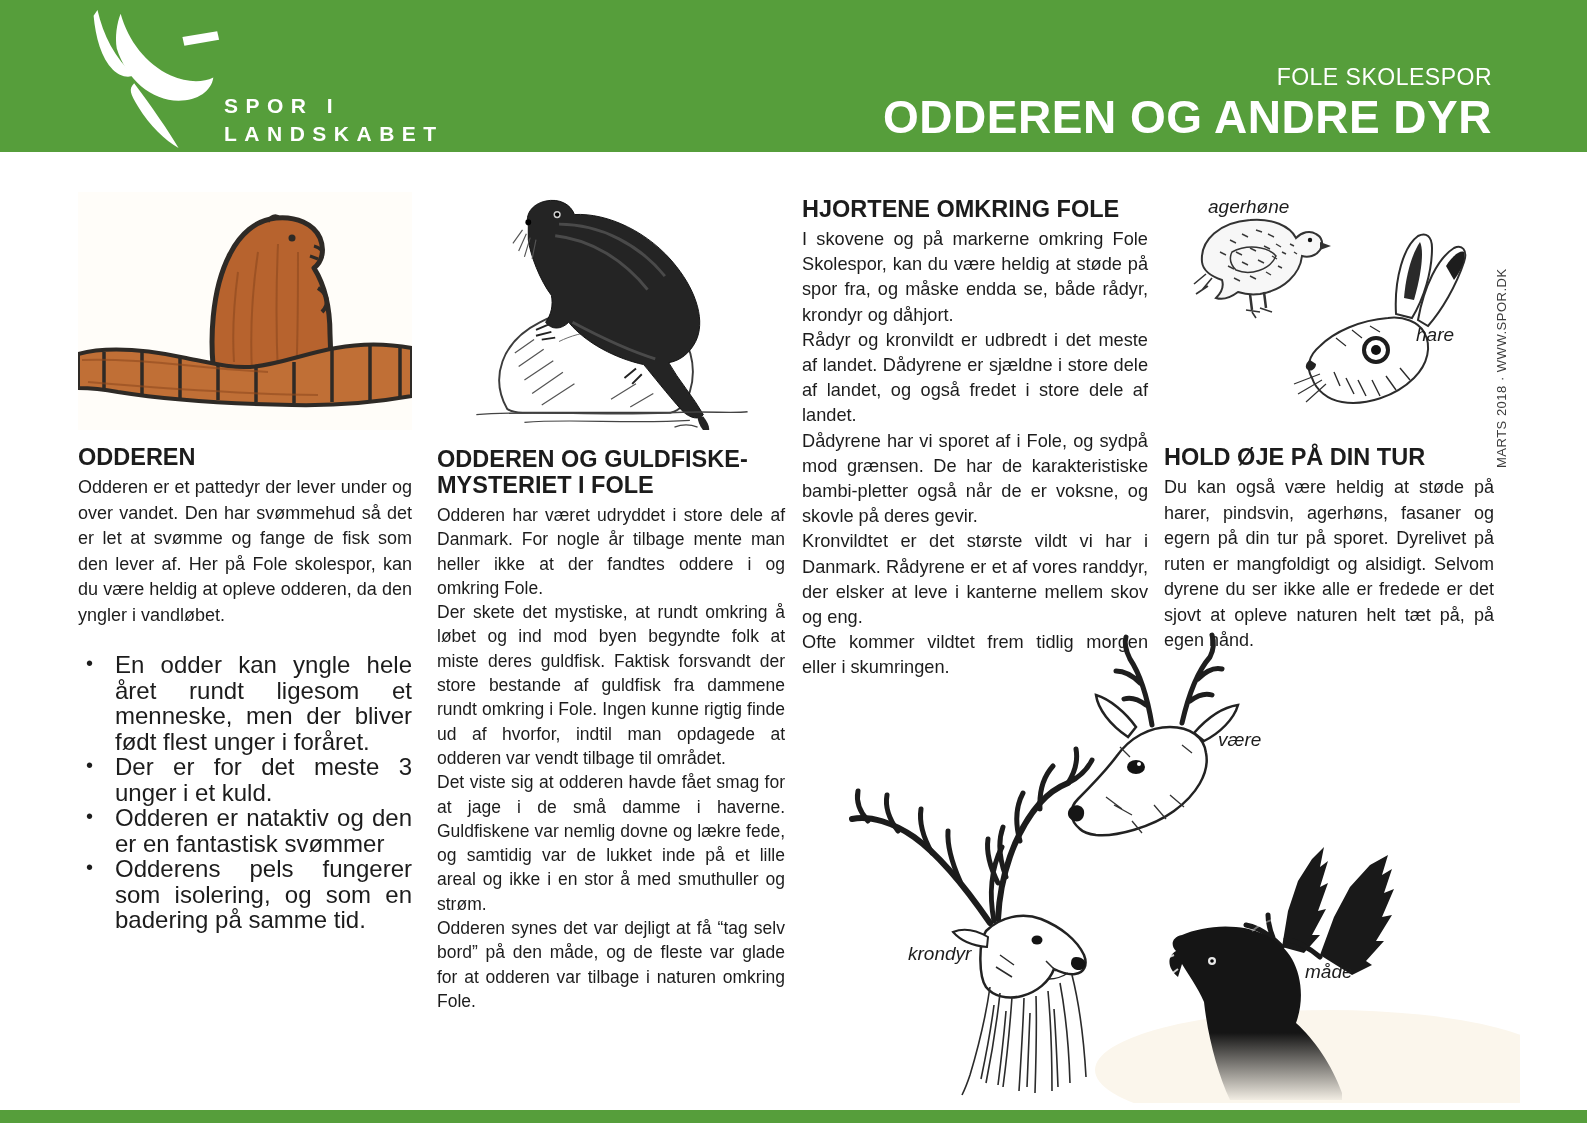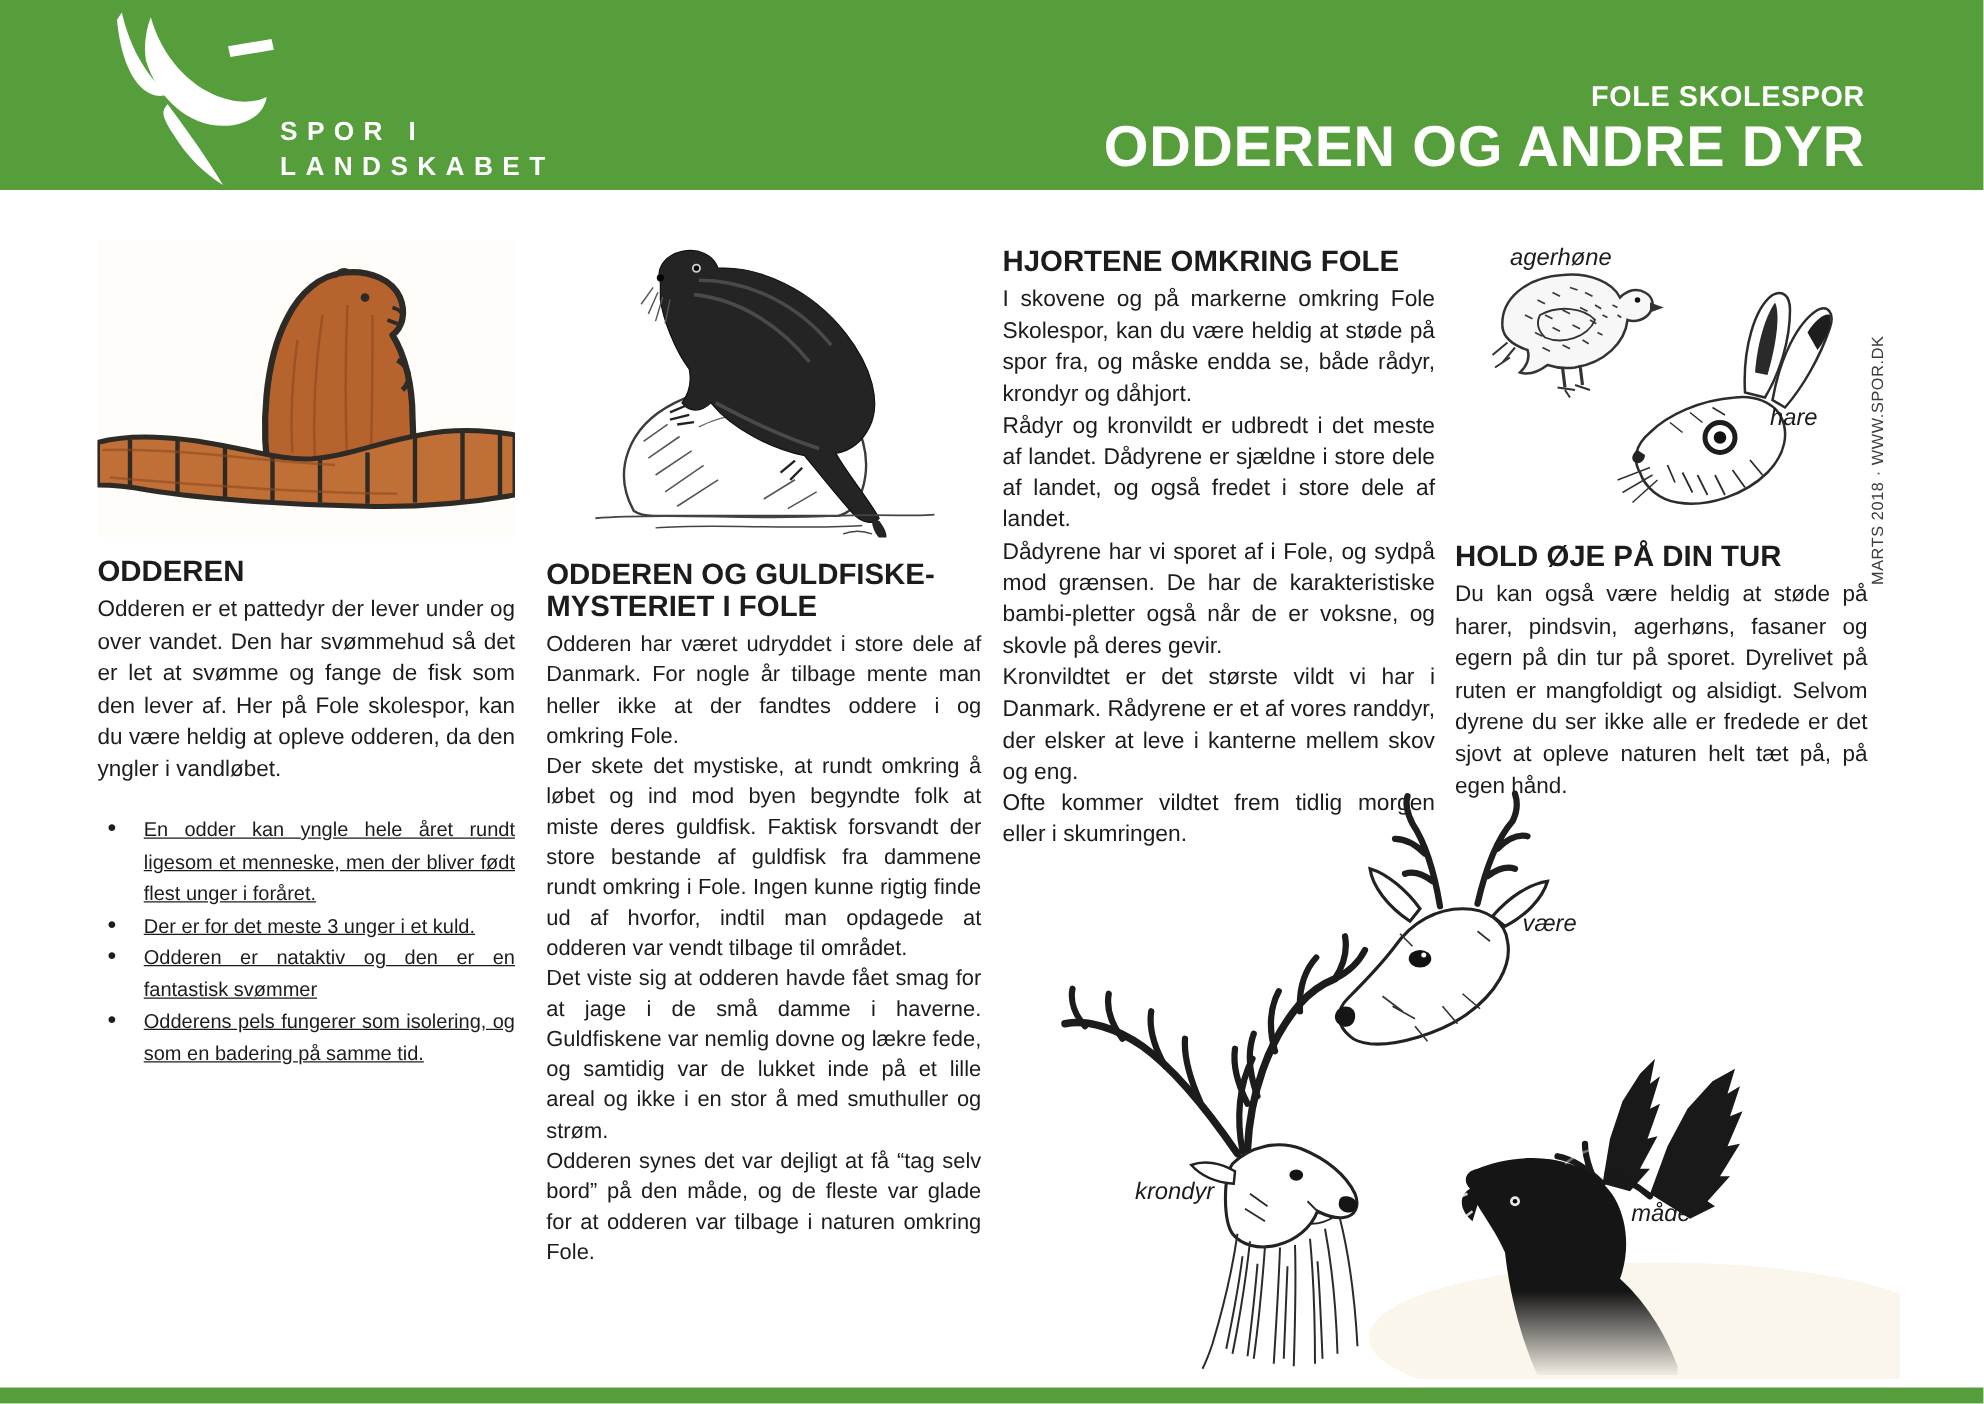--- a/index.html
+++ b/index.html
@@ -9,38 +9,38 @@
     background:#ffffff; font-family:"Liberation Sans", sans-serif; color:#1c1c1c;
   }
   
   .topbar { position:absolute; left:0; top:0; width:100%; height:152px; background:#569e3b; }
   .logo-mark { position:absolute; left:70px; top:8px; }
   .logo-text {
     position:absolute; left:224px; top:92px; color:#ffffff;
     font-size:21px; letter-spacing:7.5px; line-height:28px; font-weight:700;
   }
   .head-right { position:absolute; right:95px; top:64px; text-align:right; color:#ffffff; }
-  .kicker { font-size:23px; font-weight:bold; letter-spacing:.5px; line-height:26px; }
+  .kicker { font-size:23px; font-weight:normal; letter-spacing:.5px; line-height:26px; }
   .title  { font-size:46px; font-weight:bold; letter-spacing:.5px; line-height:50px; margin-top:2px; }
   
   .col { position:absolute; }
   #col1 { left:78px;  top:192px; width:334px; }
   #col2 { left:437px; top:178px; width:348px; }
   #col3 { left:802px; top:196px; width:346px; }
   #col4 { left:1164px; top:188px; width:330px; }
   figure { margin:0; padding:0; }
   h2 { font-size:23.5px; line-height:26px; font-weight:bold; margin:0 0 5px 0; }
   .col p { margin:0; font-size:18px; line-height:25.5px; text-align:justify; }
   #col2 p { font-size:17.5px; line-height:24.3px; }
   #col3 p { font-size:18.2px; line-height:25.2px; }
   #col1 h2 { margin-top:14px; }
   #col2 h2 { margin-top:12px; }
-  #col4 h2 { }
+  #col4 h2 { margin-top:12px; }
   ul.bullets { list-style:none; margin:24px 0 0 0; padding:0; }
-  .bullets li { position:relative; padding-left:37px; font-size:16px; line-height:25.5px; text-align:justify;text-decoration:underline; }
+  .bullets li { position:relative; padding-left:37px; font-size:24px; line-height:25.5px; text-align:justify; }
   .bullets li::before { content:"\2022"; position:absolute; left:8px; top:-1px; font-size:20px; }
   
   .childart { width:334px; height:238px; }
   .otterart { width:348px; height:256px; text-align:center; }
   .birdsart { position:relative; width:330px; height:244px; }
   #deer { position:absolute; left:800px; top:625px; width:720px; height:478px; }
   .art-label { position:absolute; font-style:italic; font-size:19px; color:#1c1c1c; white-space:nowrap; }
   
   .credit {
     position:absolute; left:1494px; top:196px; height:272px;

